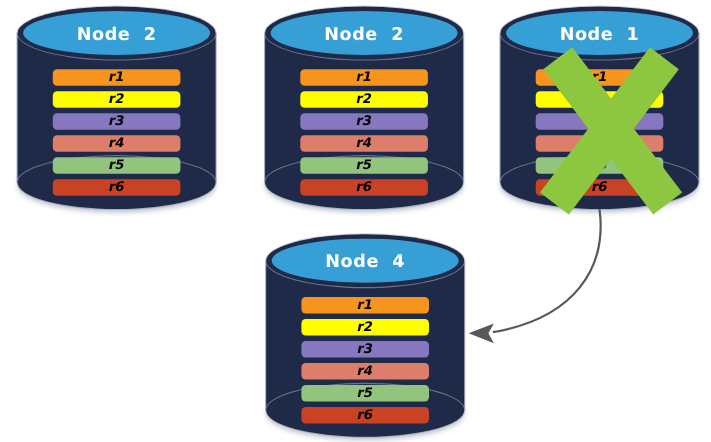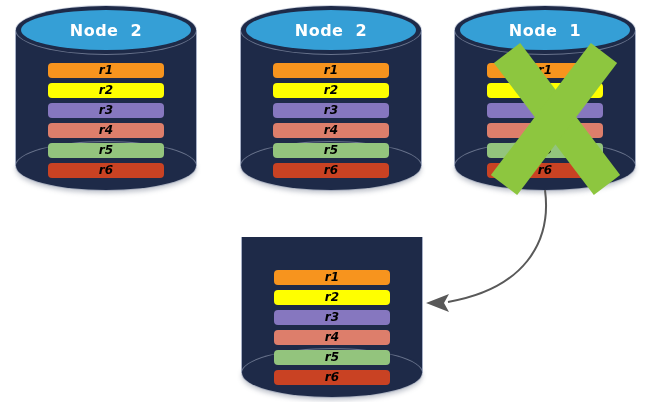--- a/index.html
+++ b/index.html
@@ -105,20 +105,25 @@
       <div class="bar" style="background: rgb(134, 119, 191);">r3</div>
       <div class="bar" style="background: rgb(221, 126, 107);">r4</div>
       <div class="bar" style="background: rgb(147, 196, 125);">r5</div>
       <div class="bar" style="background: rgb(201, 66, 35);">r6</div>
     </div>
   </div>
 
   <div class="node" style="left:242px; top:213px;">
     <div class="cyl-body"></div>
     <div class="cyl-bottom"></div>
+    <div class="cyl-top">
+      <div class="cyl-top-inner">
+        <span class="node-title">Node  4</span>
+      </div>
+    </div>
     <div class="bars">
       <div class="bar" style="background: rgb(247, 148, 30);">r1</div>
       <div class="bar" style="background: rgb(255, 255, 0);">r2</div>
       <div class="bar" style="background: rgb(134, 119, 191);">r3</div>
       <div class="bar" style="background: rgb(221, 126, 107);">r4</div>
       <div class="bar" style="background: rgb(147, 196, 125);">r5</div>
       <div class="bar" style="background: rgb(201, 66, 35);">r6</div>
     </div>
   </div>
 

